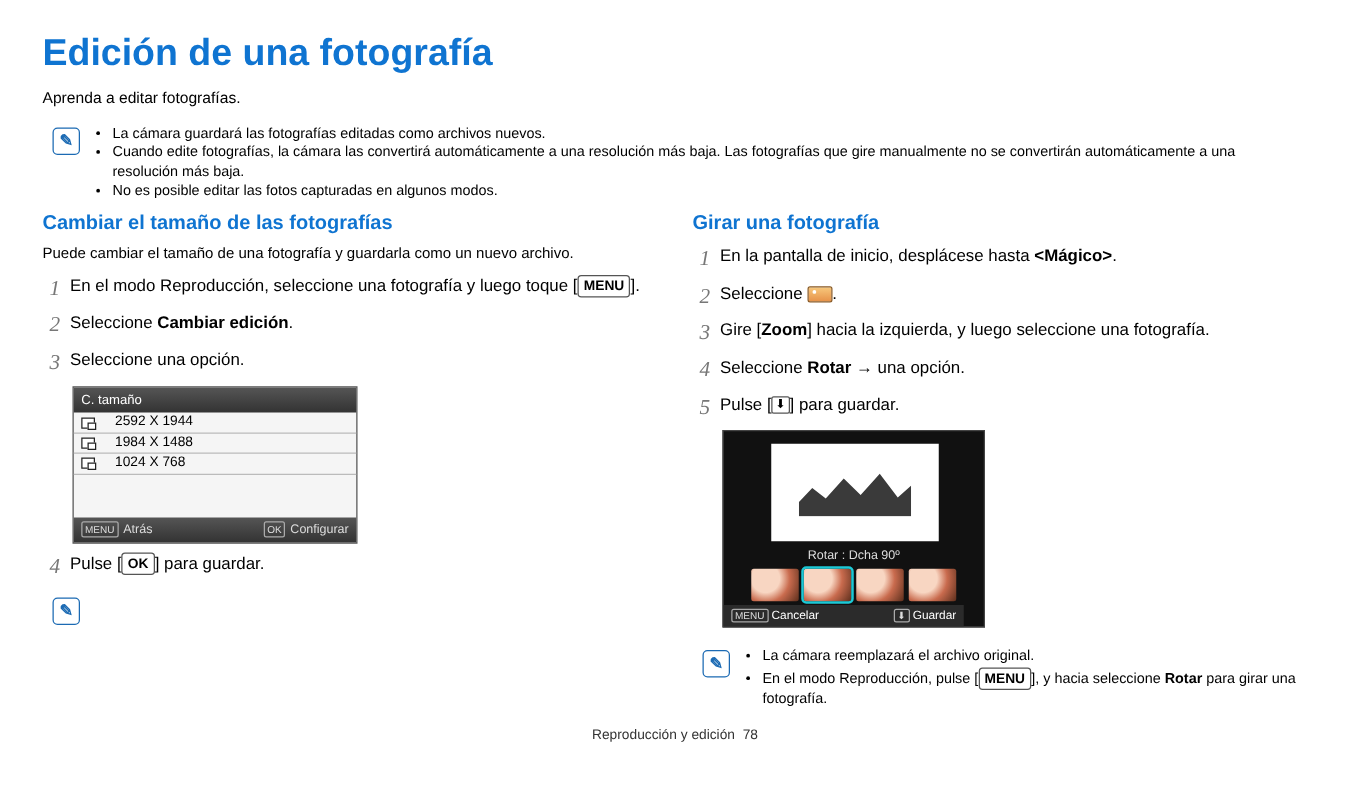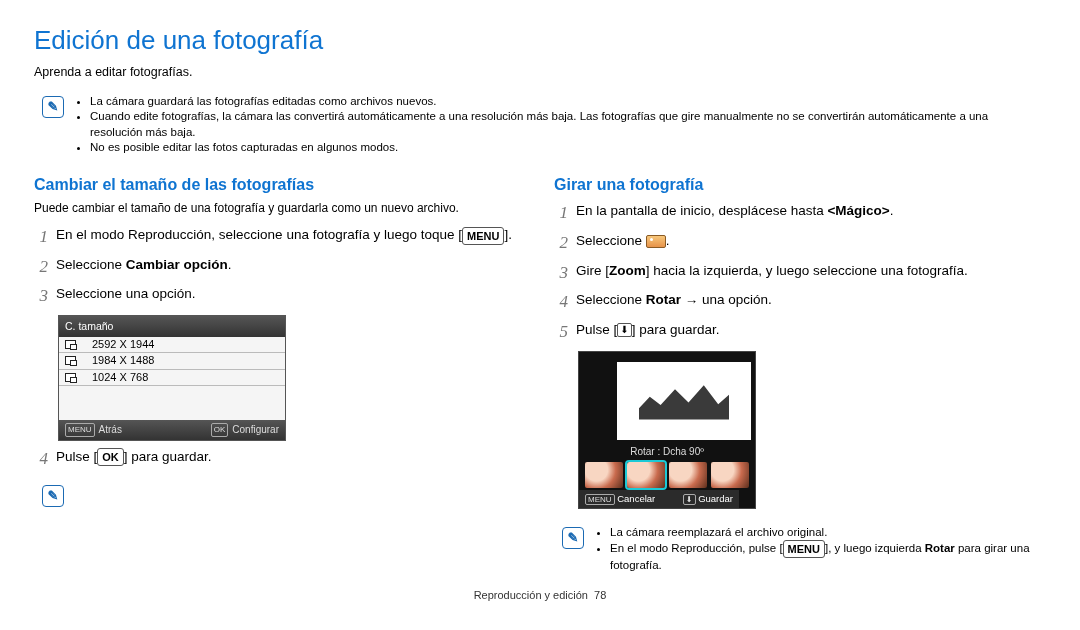--- a/index.html
+++ b/index.html
@@ -8,22 +8,22 @@
     background: #fff;
     width: 1080px;
     height: 630px;
     padding: 22px 34px 14px 34px;
     color: #000;
     font-size: 13px;
     line-height: 1.4;
   }
   h1 {
     color: #0f74d1;
-    font-weight: normal;
-    font-size: 26px;
+    font-weight: bold;
+    font-size: 30px;
     margin-bottom: 6px;
   }
   .intro { font-size: 12.5px; margin-bottom: 6px; }
   .note-box {
     display: flex;
     align-items: flex-start;
     gap: 10px;
     padding: 6px 8px;
     font-size: 11.5px;
     line-height: 1.35;
@@ -36,21 +36,21 @@
     color: #1b6ab3;
     font-weight: bold;
     font-size: 13px;
     flex-shrink: 0;
     margin-top: 2px;
   }
   .note-box ul { list-style: disc; padding-left: 16px; }
   .columns {
     display: flex;
     gap: 28px;
-    margin-top: 12px;
+    margin-top: 0;
   }
   .col { flex: 1; }
   h2 {
     color: #0f74d1;
     font-size: 16px;
     font-weight: bold;
     margin-bottom: 4px;
   }
   .desc { font-size: 12px; margin-bottom: 8px; }
   .step {
@@ -142,21 +142,21 @@
     display: flex; justify-content: space-between;
     background: linear-gradient(#555,#333);
     color: #ddd;
     padding: 3px 6px;
     font-size: 10px;
   }
   .cs-footer span { display:flex; gap:4px; align-items:center; }
   .mini-pill { border:1px solid #aaa; color:#ddd; padding:0 2px; font-size:8px; border-radius:2px; }
 
   .rotate-screen {
-    width: 178px; height: 158px;
+    width: 210px; height: 158px;
     border: 1px solid #444;
     background: #111;
     margin: 6px 0 10px 24px;
     position: relative;
     color:#fff;
     font-size: 10.5px;
   }
   .rot-main {
     position:absolute; top:10px; left:38px; width:134px; height:78px;
     background:#fff;
@@ -210,21 +210,21 @@
 
     <div class="step">
       <span class="step-num">1</span>
       <span class="step-text">
         <span>En el modo Reproducción, seleccione una fotografía y luego toque [</span><span class="menu-pill">MENU</span><span>].</span>
       </span>
     </div>
     <div class="step">
       <span class="step-num">2</span>
       <span class="step-text">
-        <span>Seleccione </span><b>Cambiar opción</b><span>.</span>
+        <span>Seleccione </span><b>Cambiar edición</b><span>.</span>
       </span>
     </div>
     <div class="step">
       <span class="step-num">3</span>
       <span class="step-text">Seleccione una opción.</span>
     </div>
 
     <div class="camera-screen">
       <div class="cs-header">C. tamaño</div>
       <div class="cs-row">
@@ -313,21 +313,21 @@
         <span><span class="mini-pill">MENU</span> <span>Cancelar</span></span>
         <span><span class="mini-pill">⬇</span> <span>Guardar</span></span>
       </div>
     </div>
 
     <div class="note-box">
       <div class="note-icon">✎</div>
       <ul>
         <li>La cámara reemplazará el archivo original.</li>
         <li>
-          <span>En el modo Reproducción, pulse [</span><span class="menu-pill">MENU</span><span>], y luego izquierda </span><b>Rotar</b><span> para girar una fotografía.</span>
+          <span>En el modo Reproducción, pulse [</span><span class="menu-pill">MENU</span><span>], y hacia seleccione </span><b>Rotar</b><span> para girar una fotografía.</span>
         </li>
       </ul>
     </div>
   </div>
 </div>
 
 <div class="pgfoot">
   <span>Reproducción y edición</span>&nbsp;&nbsp;<span>78</span>
 </div>
 

